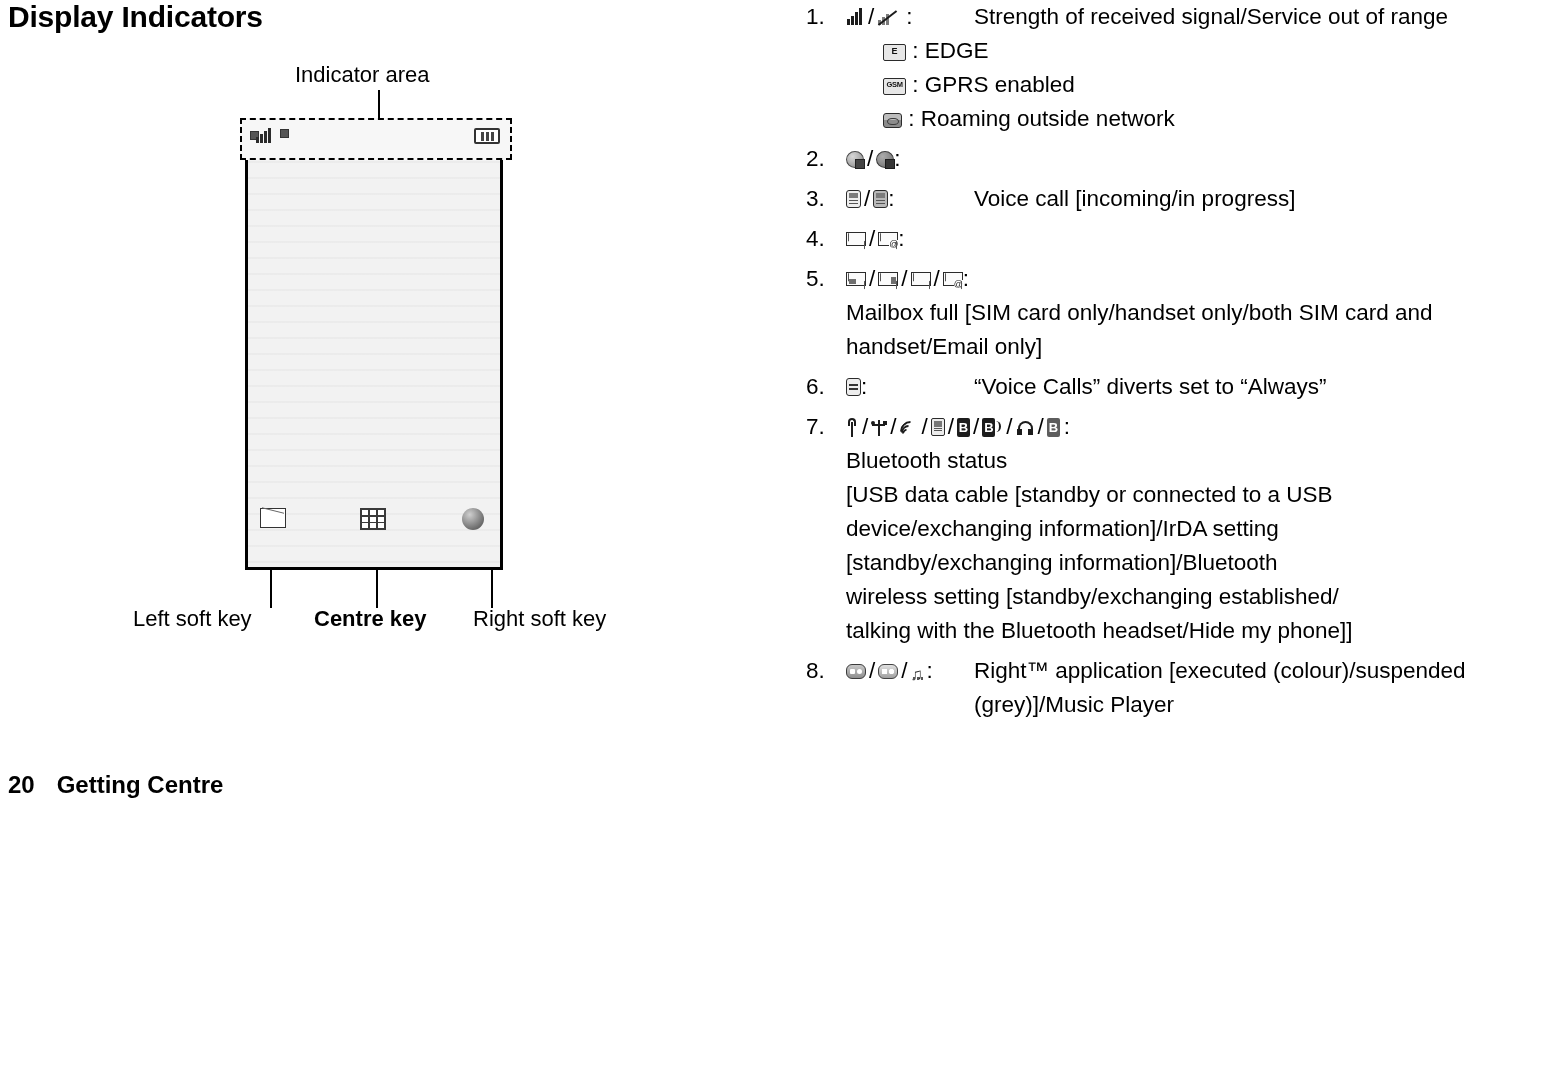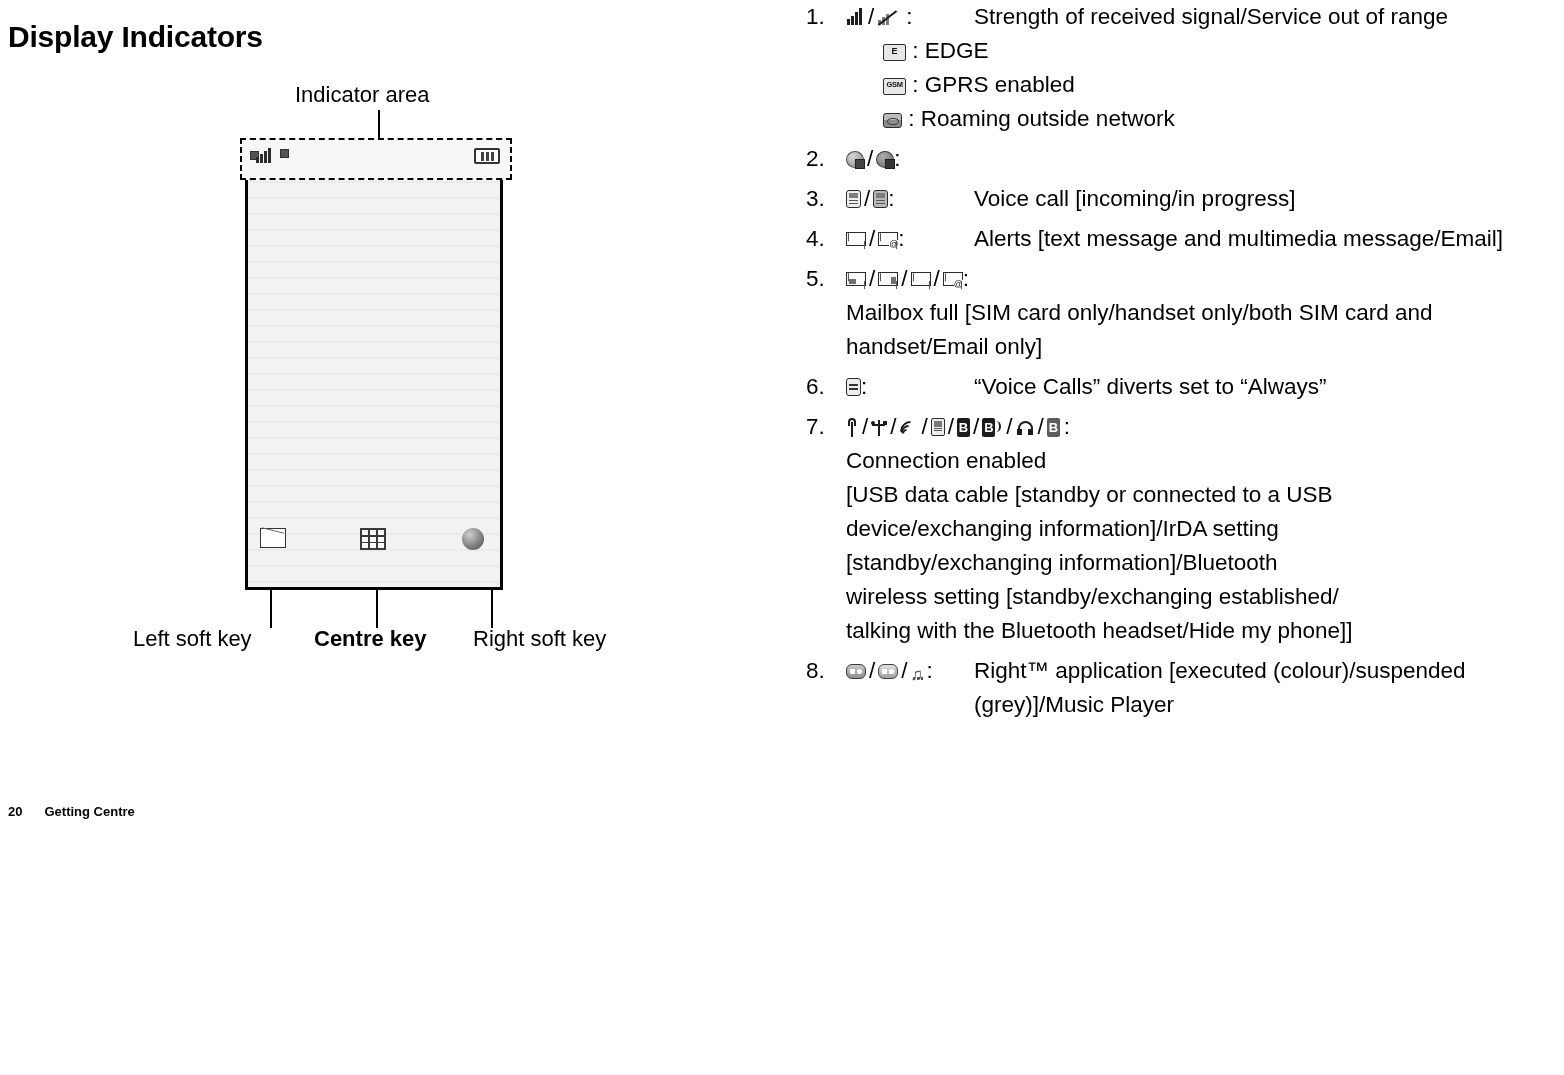--- a/index.html
+++ b/index.html
@@ -21,21 +21,20 @@
     height: 1075px;
   }
 
   
   .left-col {
     position: absolute;
     left: 0;
     top: 0;
     width: 700px;
     height: 811px;
-    margin-top: 20px;
   }
   .page-title {
     position: absolute;
     left: 8px;
     top: 0px;
     font-size: 30px;
     font-weight: bold;
     letter-spacing: -0.2px;
   }
 
@@ -214,21 +213,21 @@
     white-space: nowrap;
   }
   .cap-left   { left: 133px; text-align: right; }
   .cap-centre { left: 314px; font-weight: bold; }
   .cap-right  { left: 473px; text-align: right; }
 
   .footer {
     position: absolute;
     left: 8px;
     bottom: 12px;
-    font-size: 13px;
+    font-size: 24px;
     font-weight: bold;
     display: flex;
     align-items: center;
     gap: 22px;
   }
 
   
   .right-col {
     position: absolute;
     left: 806px;
@@ -728,21 +727,20 @@
     </div>
 
     <div class="item" style="margin-top:6px;">
       <div class="num">4.</div>
       <div class="glyphs">
         <span class="g g-env"></span>
         <span class="sep">/</span>
         <span class="g g-env email"></span>
         <span>:</span>
       </div>
-      <div class="desc">Alerts [text message and multimedia message/Email]</div>
     </div>
 
     <div class="item" style="margin-top:6px; display:block;">
       <div style="display:flex; align-items:flex-start;">
         <div class="num">5.</div>
         <div class="glyphs wide">
           <span class="g g-env sim"></span>
           <span class="sep">/</span>
           <span class="g g-env handset"></span>
           <span class="sep">/</span>
@@ -789,21 +787,21 @@
           <span class="sep">/</span>
           <span class="g g-bt wave" style="margin-right:8px;"></span>
           <span class="sep">/</span>
           <span class="g g-headset"></span>
           <span class="sep">/</span>
           <span class="g g-bt light"></span>
           <span style="margin-left:4px;">:</span>
         </div>
       </div>
       <div class="blockdesc">
-        <div>Connection enabled</div>
+        <div>Bluetooth status</div>
         <div>[USB data cable [standby or connected to a USB</div>
         <div>device/exchanging information]/IrDA setting</div>
         <div>[standby/exchanging information]/<span class="it">Bluetooth</span></div>
         <div>wireless setting [standby/exchanging established/</div>
         <div>talking with the <span class="it">Bluetooth</span> headset/Hide my phone]]</div>
       </div>
     </div>
 
     <div class="item" style="margin-top:6px;">
       <div class="num">8.</div>

